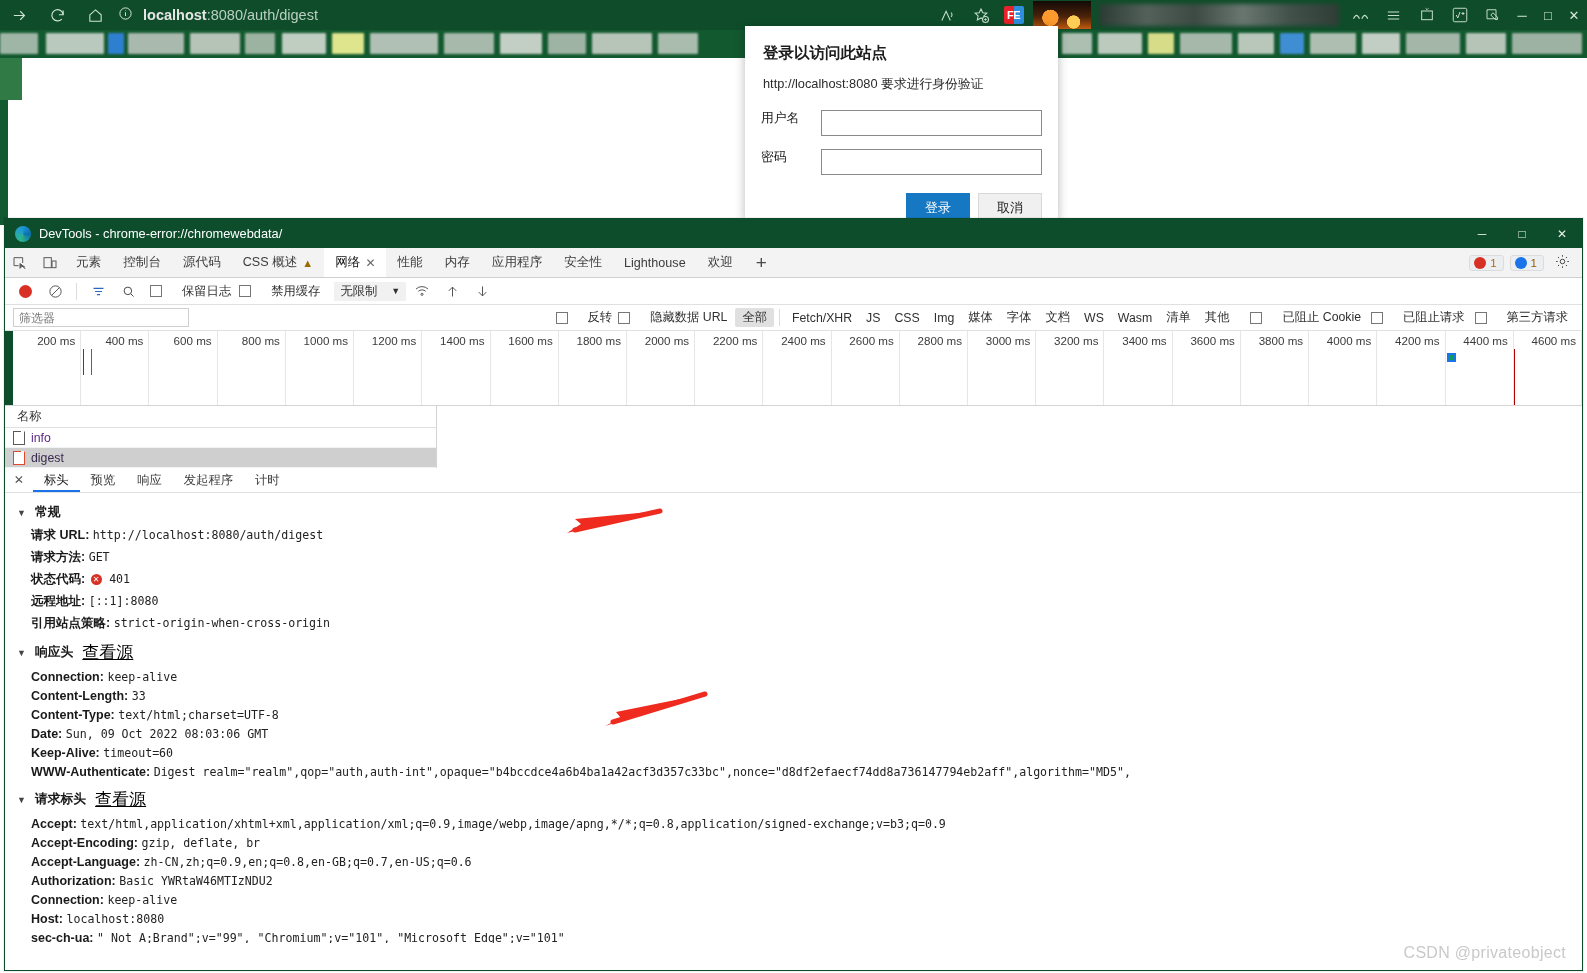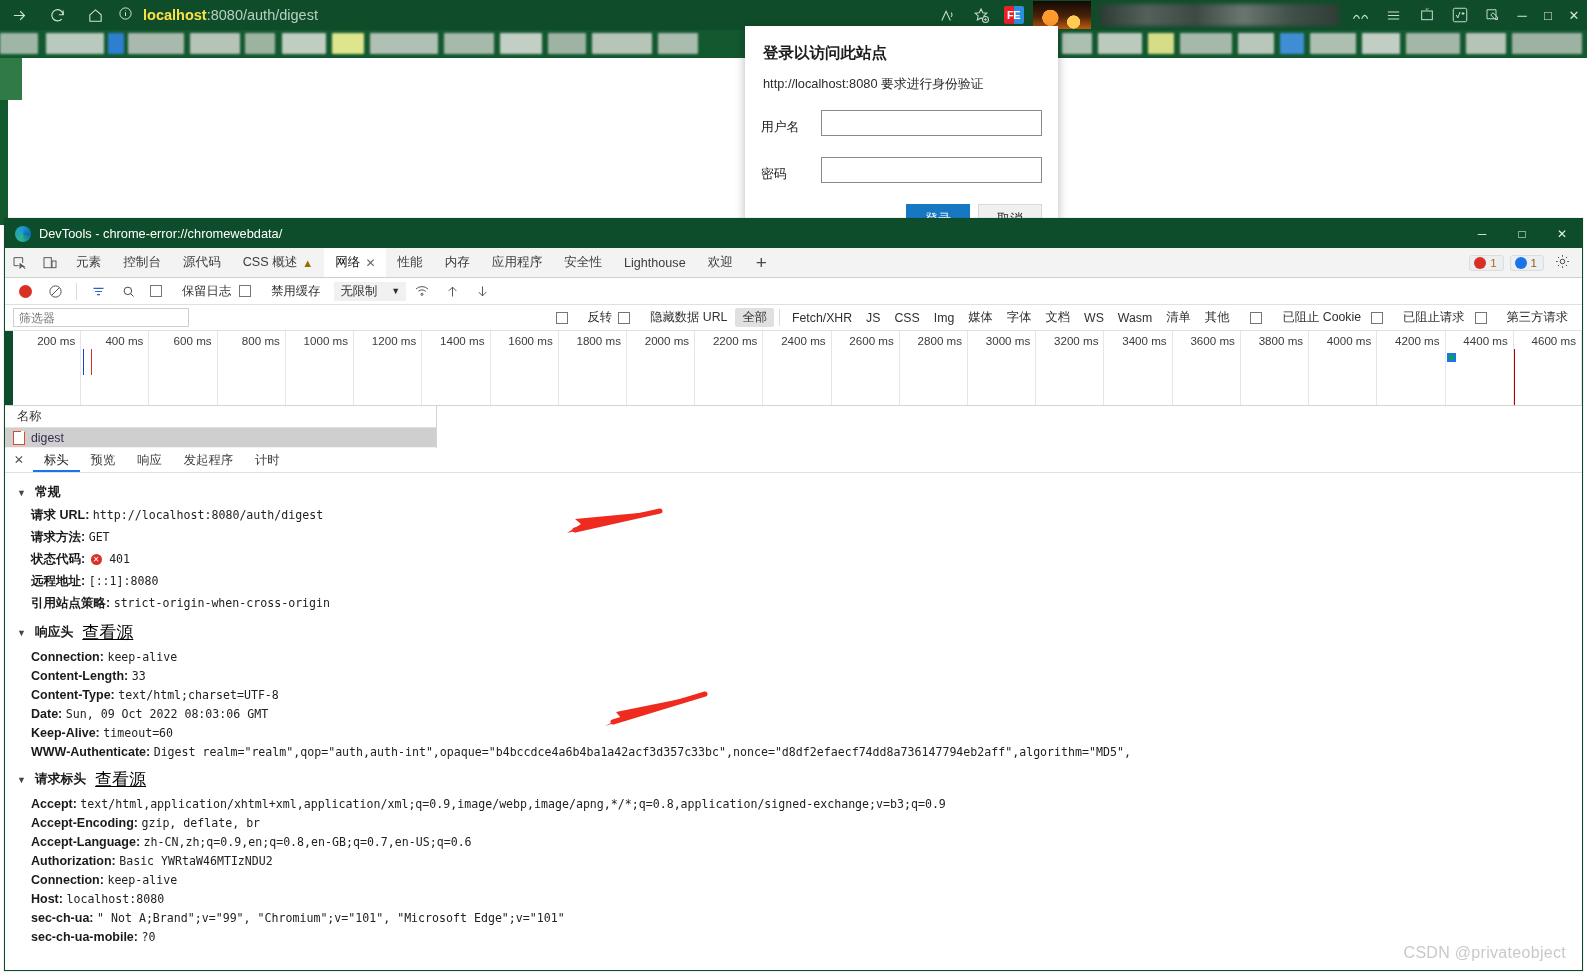--- a/index.html
+++ b/index.html
@@ -26,21 +26,21 @@
     width: 38px; height: 30px; display: flex; align-items: center; justify-content: center;
     color: #cfe3d6;
   }
   .nav-ico svg { display: block; }
   .omnibox {
     position: absolute; left: 118px; top: 0; height: 30px;
     display: flex; align-items: center; gap: 10px;
     color: #e7f0ea; font-size: 14.5px;
   }
   .omnibox .info-ico { color: #dfeae3; }
-  .url-host { font-weight: bold; color: #fde047; }
+  .url-host { font-weight: bold; color: #e5e5e5; }
   .url-rest { color: #b9cfc1; }
   .tb-right {
     position: absolute; right: 0; top: 0; height: 30px;
     display: flex; align-items: center; gap: 0px;
   }
   .tb-ico {
     width: 33px; height: 30px; display: flex; align-items: center; justify-content: center;
     color: #c7ddcf;
   }
   .fe-badge {
@@ -84,21 +84,21 @@
   .login-dialog {
     position: absolute; left: 745px; top: 26px; width: 313px; height: 195px;
     background: #ffffff;
     box-shadow: 0 2px 10px rgba(0,0,0,0.28);
     padding: 14px 16px 0 16px;
   }
   .login-title {
     font-size: 15.5px; font-weight: bold; color: #1b1b1b; margin: 3px 0 12px 2px;
   }
   .login-sub { font-size: 12.8px; color: #2b2b2b; margin: 0 0 17px 2px; }
-  .login-row { display: flex; align-items: flex-end; margin-bottom: 21px; }
+  .login-row { display: flex; align-items: flex-start; margin-bottom: 13px; }
   .login-label { width: 48px; font-size: 12.8px; color: #1b1b1b; margin-right: 12px; }
   .login-input {
     flex: 1; height: 26px; border: 1px solid #8a8a8a; background: #fff;
     font-family: "Liberation Sans", sans-serif; font-size: 12.5px; padding: 0 6px;
     outline: none;
   }
   .login-btns { display: flex; justify-content: flex-end; gap: 8px; margin-top: 18px; }
   .btn-primary {
     background: #1678c2; color: #fff; border: none; height: 30px; min-width: 64px;
     font-size: 13px; font-family: "Liberation Sans", sans-serif; cursor: pointer;
@@ -670,20 +670,24 @@
           <div class="tl-line" style="left: 1508.78px; background: rgb(176, 0, 0); top: 18px; height: 57px;"></div>
         </div>
     </div>
 
     <div class="net-body">
       <div class="req-list">
         <div class="req-head">
           <span>名称</span>
         </div>
         <div id="req-host">
+            <div class="req-row">
+              <span class="doc-ico"></span>
+              <span class="rlabel">info</span>
+            </div>
             <div class="req-row selected">
               <span class="doc-ico err"></span>
               <span class="rlabel">digest</span>
             </div>
           </div>
       </div>
 
       <div class="detail">
         <div class="detail-tabs">
           <div class="dclose">✕</div>

